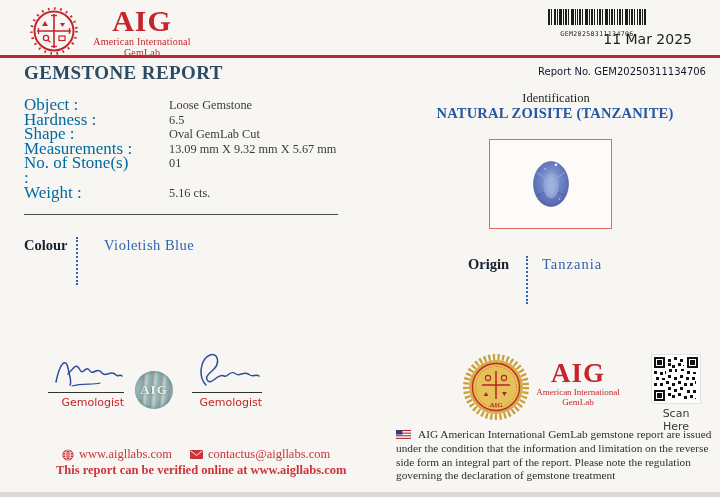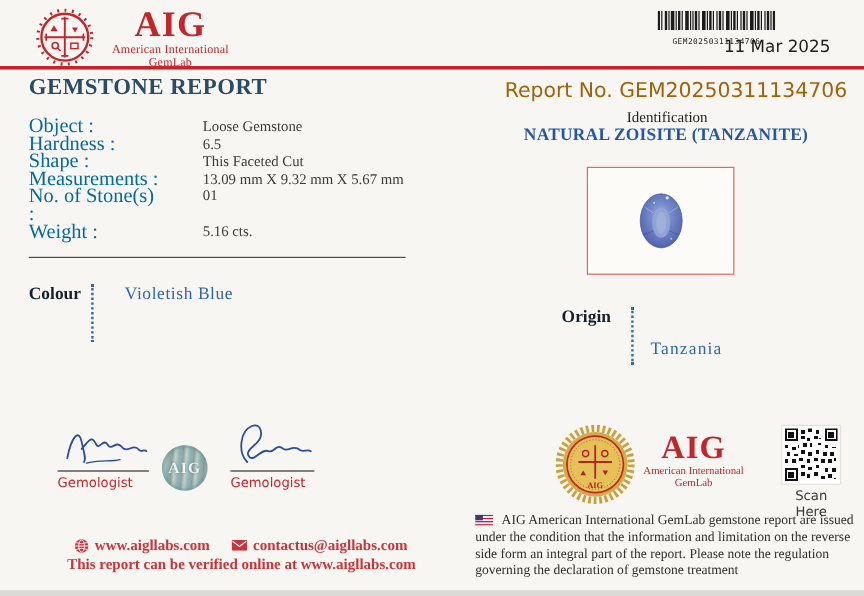--- a/index.html
+++ b/index.html
@@ -12,65 +12,65 @@
   .hdr-seal { position:absolute; left:30px; top:7px; }
   .brand { position:absolute; left:80px; top:6px; width:124px; display:flex; flex-direction:column; align-items:center; color:#c5242b; }
   .brand .big { font-size:30px; line-height:30px; letter-spacing:1px; font-weight:600; }
   .brand .sub { font-size:10px; line-height:11px; letter-spacing:0.2px; }
   .barcode-wrap { position:absolute; left:548px; top:9px; width:98px; text-align:center; }
   .barcode-text { font-family:"DejaVu Sans Mono", monospace; font-size:6.5px; letter-spacing:0.4px; color:#222; margin-top:1px; }
   .hdr-date { position:absolute; right:28px; top:31px; font-family:"DejaVu Sans", sans-serif; font-size:14px; color:#1d1d1d; }
   .red-rule { position:absolute; left:0; right:0; top:55px; height:2.5px; background:#c5242b; }
   
   .rpt-title { position:absolute; left:24px; top:62px; font-size:19px; font-weight:600; letter-spacing:0.4px; color:#2b4a63; }
-  .rpt-no { position:absolute; right:14px; top:66px; font-family:"DejaVu Sans", sans-serif; font-size:17px; color:#a16207; }
+  .rpt-no { position:absolute; right:14px; top:66px; font-family:"DejaVu Sans", sans-serif; font-size:10px; color:#0f172a; }
   
   .fields { position:absolute; left:24px; top:98px; width:316px; }
   .frow { display:flex; line-height:14.6px; }
   .flabel { width:110px; font-weight:normal; font-size:17px; color:#0369a1; }
   .fvalue { font-size:12.3px; color:#3a3a3a;margin-left:35px; }
   .divider { position:absolute; left:24px; top:214px; width:314px; border-top:1.2px solid #4a4a4a; }
   
   .attr-row { position:absolute; display:flex; align-items:flex-start; height:50px; }
   .attr-label { font-weight:bold; font-size:14.5px; color:#15202e; }
   .attr-dots { height:48px; width:0; border-left:2.5px dotted #2e64b0; }
   .attr-value { font-weight:normal; font-size:14.5px; color:#2e64b0; letter-spacing:0.5px; }
   .colour-row { left:24px; top:237px; }
   .colour-row .attr-label { width:52px; }
   .colour-row .attr-value { margin-left:26px; }
   .origin-row { left:468px; top:256px; }
   .origin-row .attr-label { width:58px; }
-  .origin-row .attr-value { margin-left:14px; letter-spacing:1px;margin-top:27px; }
+  .origin-row .attr-value { margin-left:14px; letter-spacing:1px; }
   
   .ident-head { position:absolute; left:400px; top:91px; width:312px; text-align:center; font-size:12.5px; color:#1f1f1f; }
   .ident-value { position:absolute; left:380px; top:105px; width:350px; text-align:center; font-size:14.5px; font-weight:bold; color:#2456a4; letter-spacing:0.2px; }
   .photo-box { position:absolute; left:489px; top:139px; width:123px; height:90px; border:1.2px solid #dd6a5e; background:#fcfbf8; display:flex; align-items:center; justify-content:center; }
   
   .sig { position:absolute; }
   .sig-line { position:absolute; border-top:1.2px solid #333; }
-  .sig-role { position:absolute; text-align:left; font-family:"DejaVu Sans", sans-serif; font-size:11px; color:#c5242b; }
+  .sig-role { position:absolute; text-align:right; font-family:"DejaVu Sans", sans-serif; font-size:11px; color:#c5242b; }
   .hologram {
     position:absolute; left:135px; top:371px; width:38px; height:38px; border-radius:50%;
     background: repeating-linear-gradient(95deg, #8c979b 0px, #c2d2cf 3px, #8fb7b9 6px, #9aa5a4 9px);
     box-shadow: inset 0 0 0 2px rgba(110,160,160,0.45), inset 0 0 6px rgba(60,80,80,0.4);
     display:flex; align-items:center; justify-content:center;
   }
   .hologram span { color:#eef6f1; font-weight:bold; font-size:13px; letter-spacing:1px; text-shadow:0 0 2px #5d7370; }
   
   .gold-seal { position:absolute; left:463px; top:354px; }
   .brand2 { position:absolute; left:532px; top:360px; width:92px; display:flex; flex-direction:column; align-items:center; color:#c5242b; }
   .brand2 .big { font-size:27px; line-height:27px; letter-spacing:1px; font-weight:600; }
   .brand2 .sub { font-size:9px; line-height:10px; white-space:nowrap; }
   .qr-box { position:absolute; left:652px; top:355px; width:48px; text-align:center; }
   .qr-inner { background:#ffffff; padding:2px; width:48px; height:48px; box-shadow:0 0 0 1px #e4e2de; }
   .qr-caption { font-family:"DejaVu Sans", sans-serif; font-size:11px; color:#3a3a3a; margin-top:4px; }
   
   .disclaimer { position:absolute; left:396px; top:428px; width:318px; font-size:11.3px; line-height:13.8px; color:#2e2e2e; }
   .disclaimer .flag { vertical-align:-1px; margin-right:7px; }
-  .links-row { position:absolute; left:62px; top:447px; display:flex; align-items:center; gap:5px; color:#cc3338; font-size:12.5px; font-weight:700; }
+  .links-row { position:absolute; left:62px; top:447px; display:flex; align-items:center; gap:5px; color:#cc3338; font-size:12.5px; font-weight:400; }
   .links-row .gap { width:8px; }
   .verify-line { position:absolute; left:56px; top:463px; font-size:12.5px; font-weight:600; color:#cc3338; }
 </style>
 </head>
 <body>
 
 <div class="page">
 
   <svg class="hdr-seal" width="48" height="48" viewBox="0 0 48 48">
     <circle cx="24" cy="24" r="22.5" fill="none" stroke="#c5242b" stroke-width="2.6" stroke-dasharray="1.6 4.6"></circle>
@@ -147,21 +147,21 @@
     <div class="frow">
       <span class="flabel">Object :</span>
       <span class="fvalue">Loose Gemstone</span>
     </div>
     <div class="frow">
       <span class="flabel">Hardness :</span>
       <span class="fvalue">6.5</span>
     </div>
     <div class="frow">
       <span class="flabel">Shape :</span>
-      <span class="fvalue">This Faceted Cut</span>
+      <span class="fvalue">Oval GemLab Cut</span>
     </div>
     <div class="frow">
       <span class="flabel">Measurements :</span>
       <span class="fvalue">13.09 mm X 9.32 mm X 5.67 mm</span>
     </div>
     <div class="frow">
       <span class="flabel">No. of Stone(s) :</span>
       <span class="fvalue">01</span>
     </div>
     <div class="frow">

